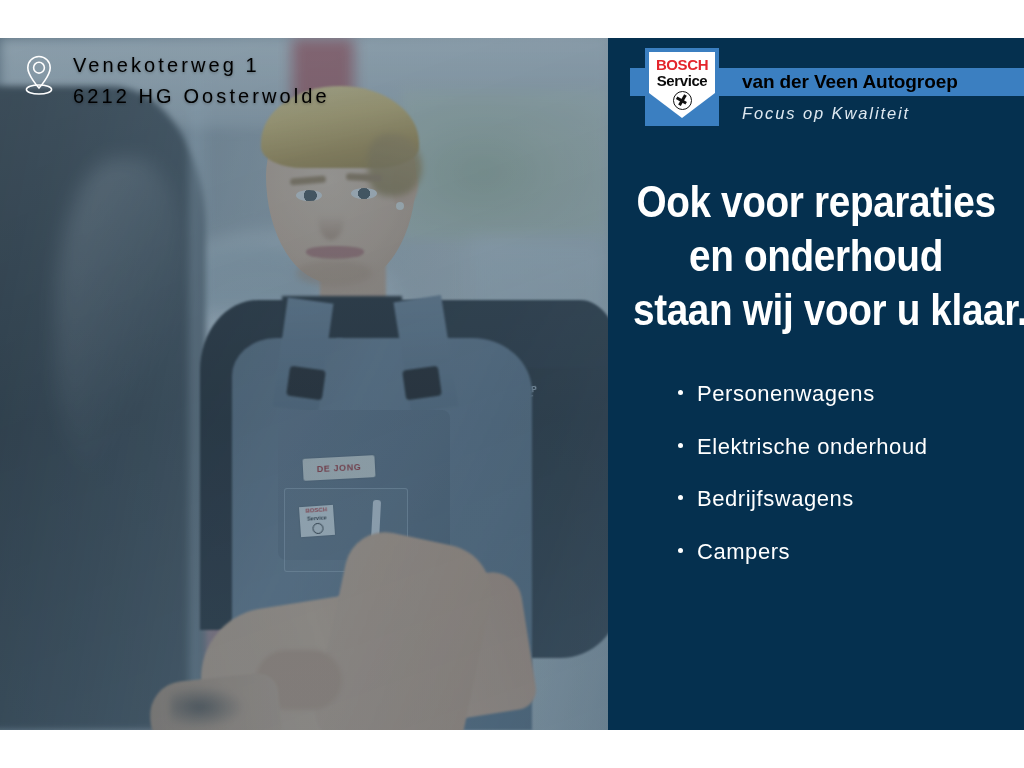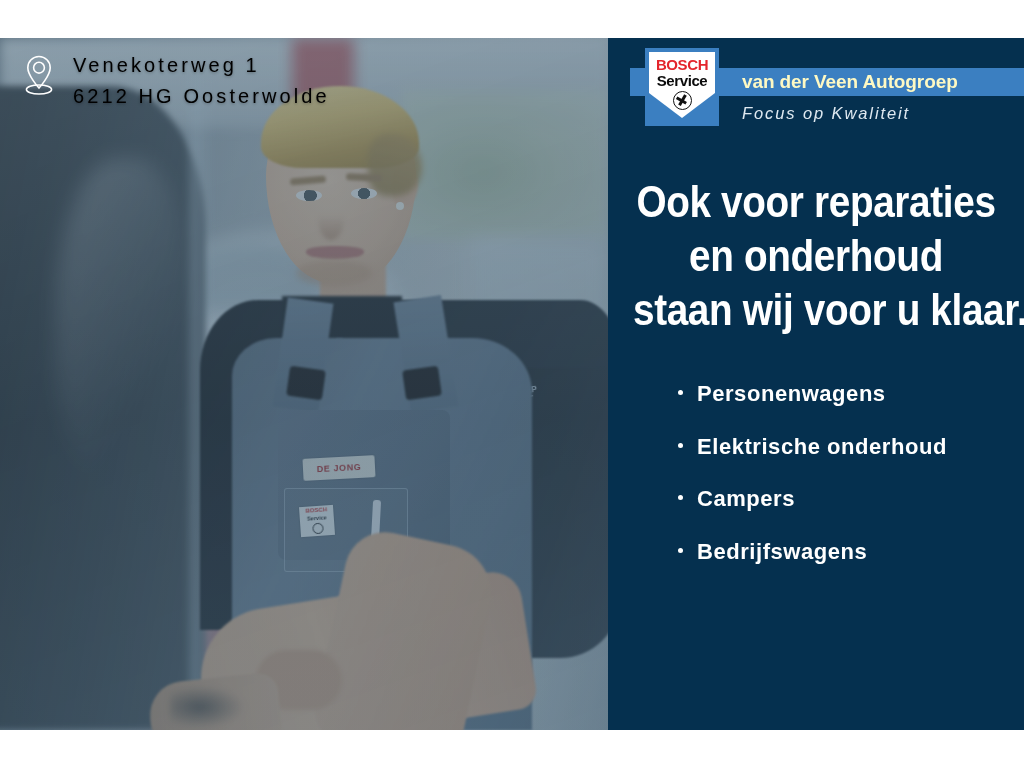--- a/index.html
+++ b/index.html
@@ -427,21 +427,21 @@
   .brandbar {
     position: absolute;
     left: 22px; top: 30px;
     width: 394px; height: 28px;
     background: #3b7fc1;
     display: flex;
     align-items: center;
   }
   .brandbar-name {
     margin-left: 112px;
-    color: #fef9c3;
+    color: #000000;
     font-size: 19px;
     font-weight: 700;
     letter-spacing: -.1px;
     white-space: nowrap;
   }
   .tagline {
     position: absolute;
     left: 134px; top: 66px;
     color: #dfe9f1;
     font-size: 16.5px;
@@ -524,21 +524,20 @@
   }
   .headline .hl { display: block; white-space: nowrap; }
 
   
   .services {
     position: absolute;
     left: 70px; top: 343px;
     list-style: none;
     margin: 0;
     padding: 0;
-    font-weight: bold;
   }
   .services li {
     display: flex;
     align-items: baseline;
     color: #ffffff;
     font-size: 22px;
     letter-spacing: .55px;
     margin-bottom: 26.5px;
     white-space: nowrap;
   }
@@ -669,22 +668,22 @@
       <li>
         <span class="bullet"></span>
         <span>Personenwagens</span>
       </li>
       <li>
         <span class="bullet"></span>
         <span>Elektrische onderhoud</span>
       </li>
       <li>
         <span class="bullet"></span>
-        <span>Campers</span>
+        <span>Bedrijfswagens</span>
       </li>
       <li>
         <span class="bullet"></span>
-        <span>Bedrijfswagens</span>
+        <span>Campers</span>
       </li>
     </ul>
 
   </div>
 </div>
 
 </body></html>

